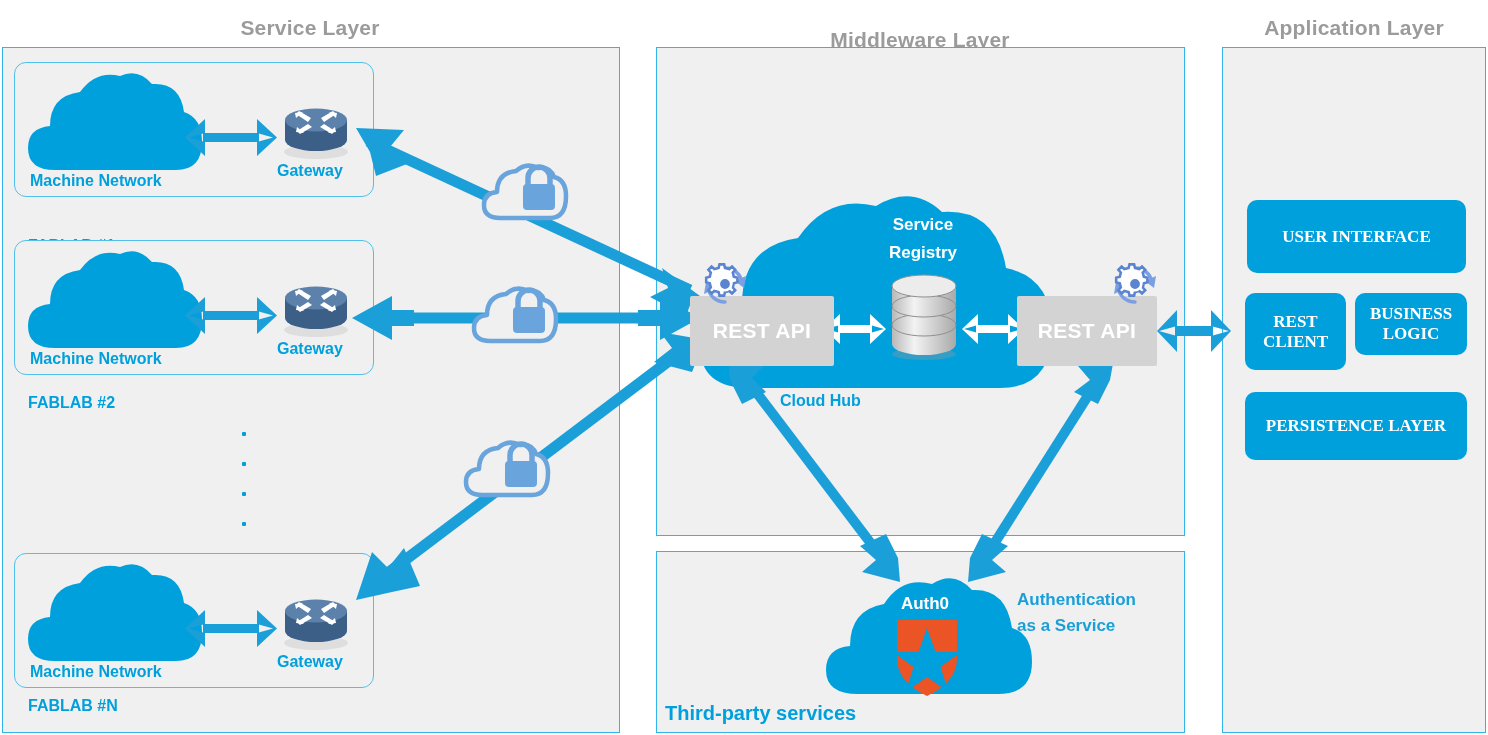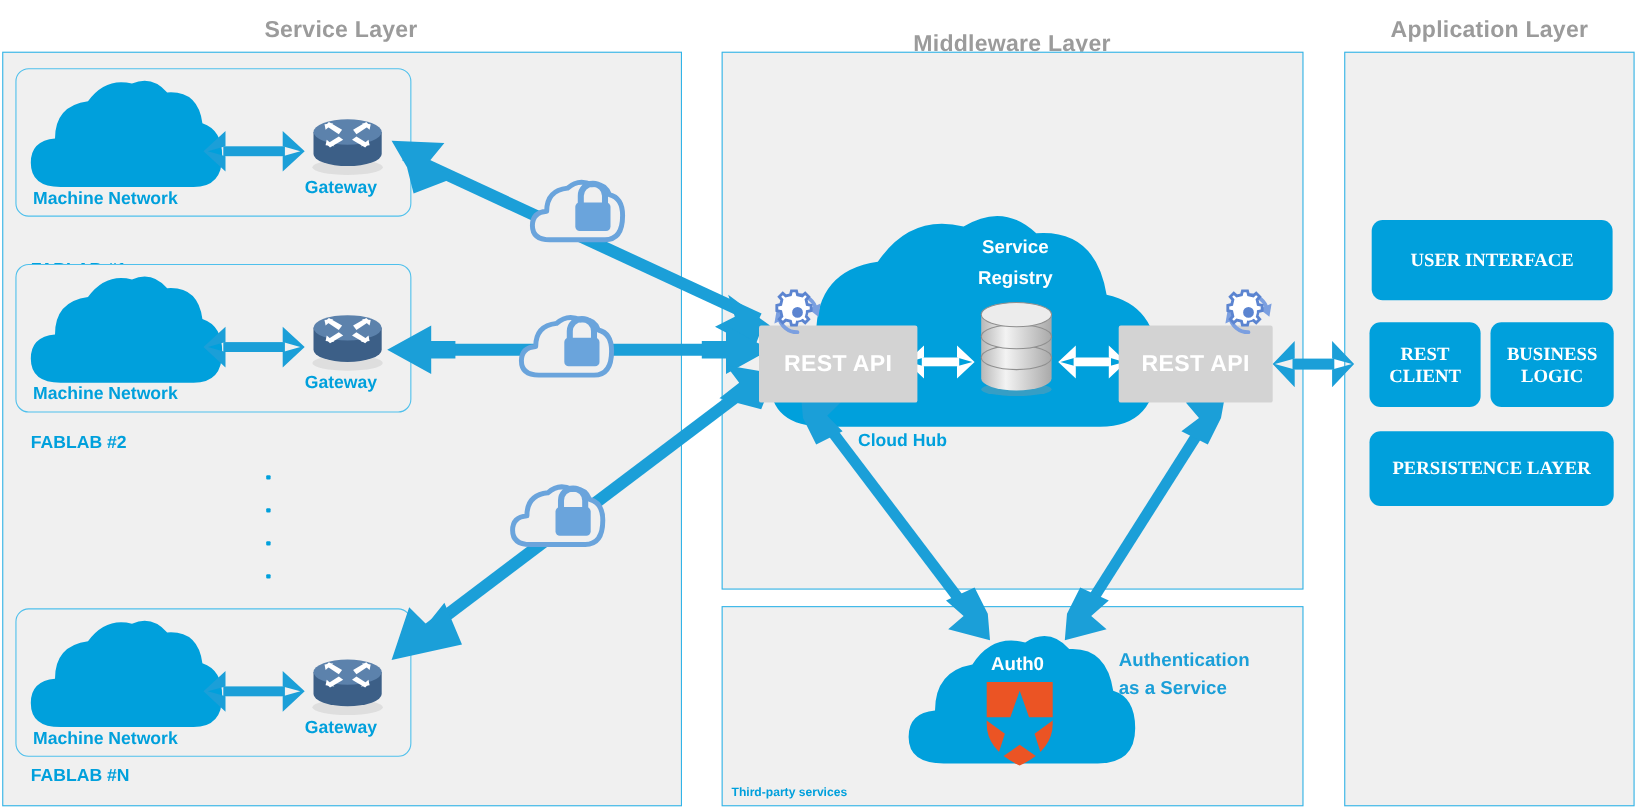--- a/index.html
+++ b/index.html
@@ -312,34 +312,34 @@
     </g>
   </svg>
 
   <div class="app-box" style="left:1247px;top:200px;width:219px;height:73px;font-size:17px;">USER INTERFACE</div>
 
   <div class="app-box" style="left:1245px;top:293px;width:101px;height:77px;font-size:17px;flex-direction:column;">
     <span>REST</span>
     <span>CLIENT</span>
   </div>
 
-  <div class="app-box" style="left:1355px;top:293px;width:112px;height:77px;font-size:17px;flex-direction:column;">
+  <div class="app-box" style="left:1355px;top:293px;width:112px;height:62px;font-size:17px;flex-direction:column;">
     <span>BUSINESS</span>
     <span>LOGIC</span>
   </div>
 
   <div class="app-box" style="left:1245px;top:392px;width:222px;height:68px;font-size:17px;">PERSISTENCE LAYER</div>
 
   <svg class="abs" style="left:818px;top:562px;" width="220" height="140">
     <path d="M40 132 Q8 132 8 108 Q8 86 32 84 Q32 48 66 42 Q84 14 114 22
              Q136 8 154 28 Q188 26 194 66 Q214 72 214 100 Q214 132 180 132 Z" fill="#00a0dc"></path>
   </svg>
   <div class="abs" style="left:870px;top:594px;width:110px;text-align:center;
         color:#ffffff;font-weight:bold;font-size:17px;">Auth0</div>
   <svg class="abs" style="left:893px;top:618px;" width="68" height="80">
     <path d="M4 2 H64 V40 Q64 64 34 78 Q4 64 4 40 Z" fill="#eb5424"></path>
     <polygon points="34,10 42.5,34 68,34 47.5,49 55.5,74 34,59 12.5,74 20.5,49 0,34 25.5,34" fill="#00a0dc"></polygon>
   </svg>
   <div class="abs" style="left:1017px;top:590px;color:#1b9fd8;font-weight:bold;font-size:17px;">Authentication</div>
   <div class="abs" style="left:1017px;top:616px;color:#1b9fd8;font-weight:bold;font-size:17px;">as a Service</div>
-  <div class="lbl-cyan" style="left:665px;top:702px;font-size:11px;margin-top:13px;">Third-party services</div>
+  <div class="lbl-cyan" style="left:665px;top:702px;font-size:20px;">Third-party services</div>
 
 </div>
 
 </body></html>

